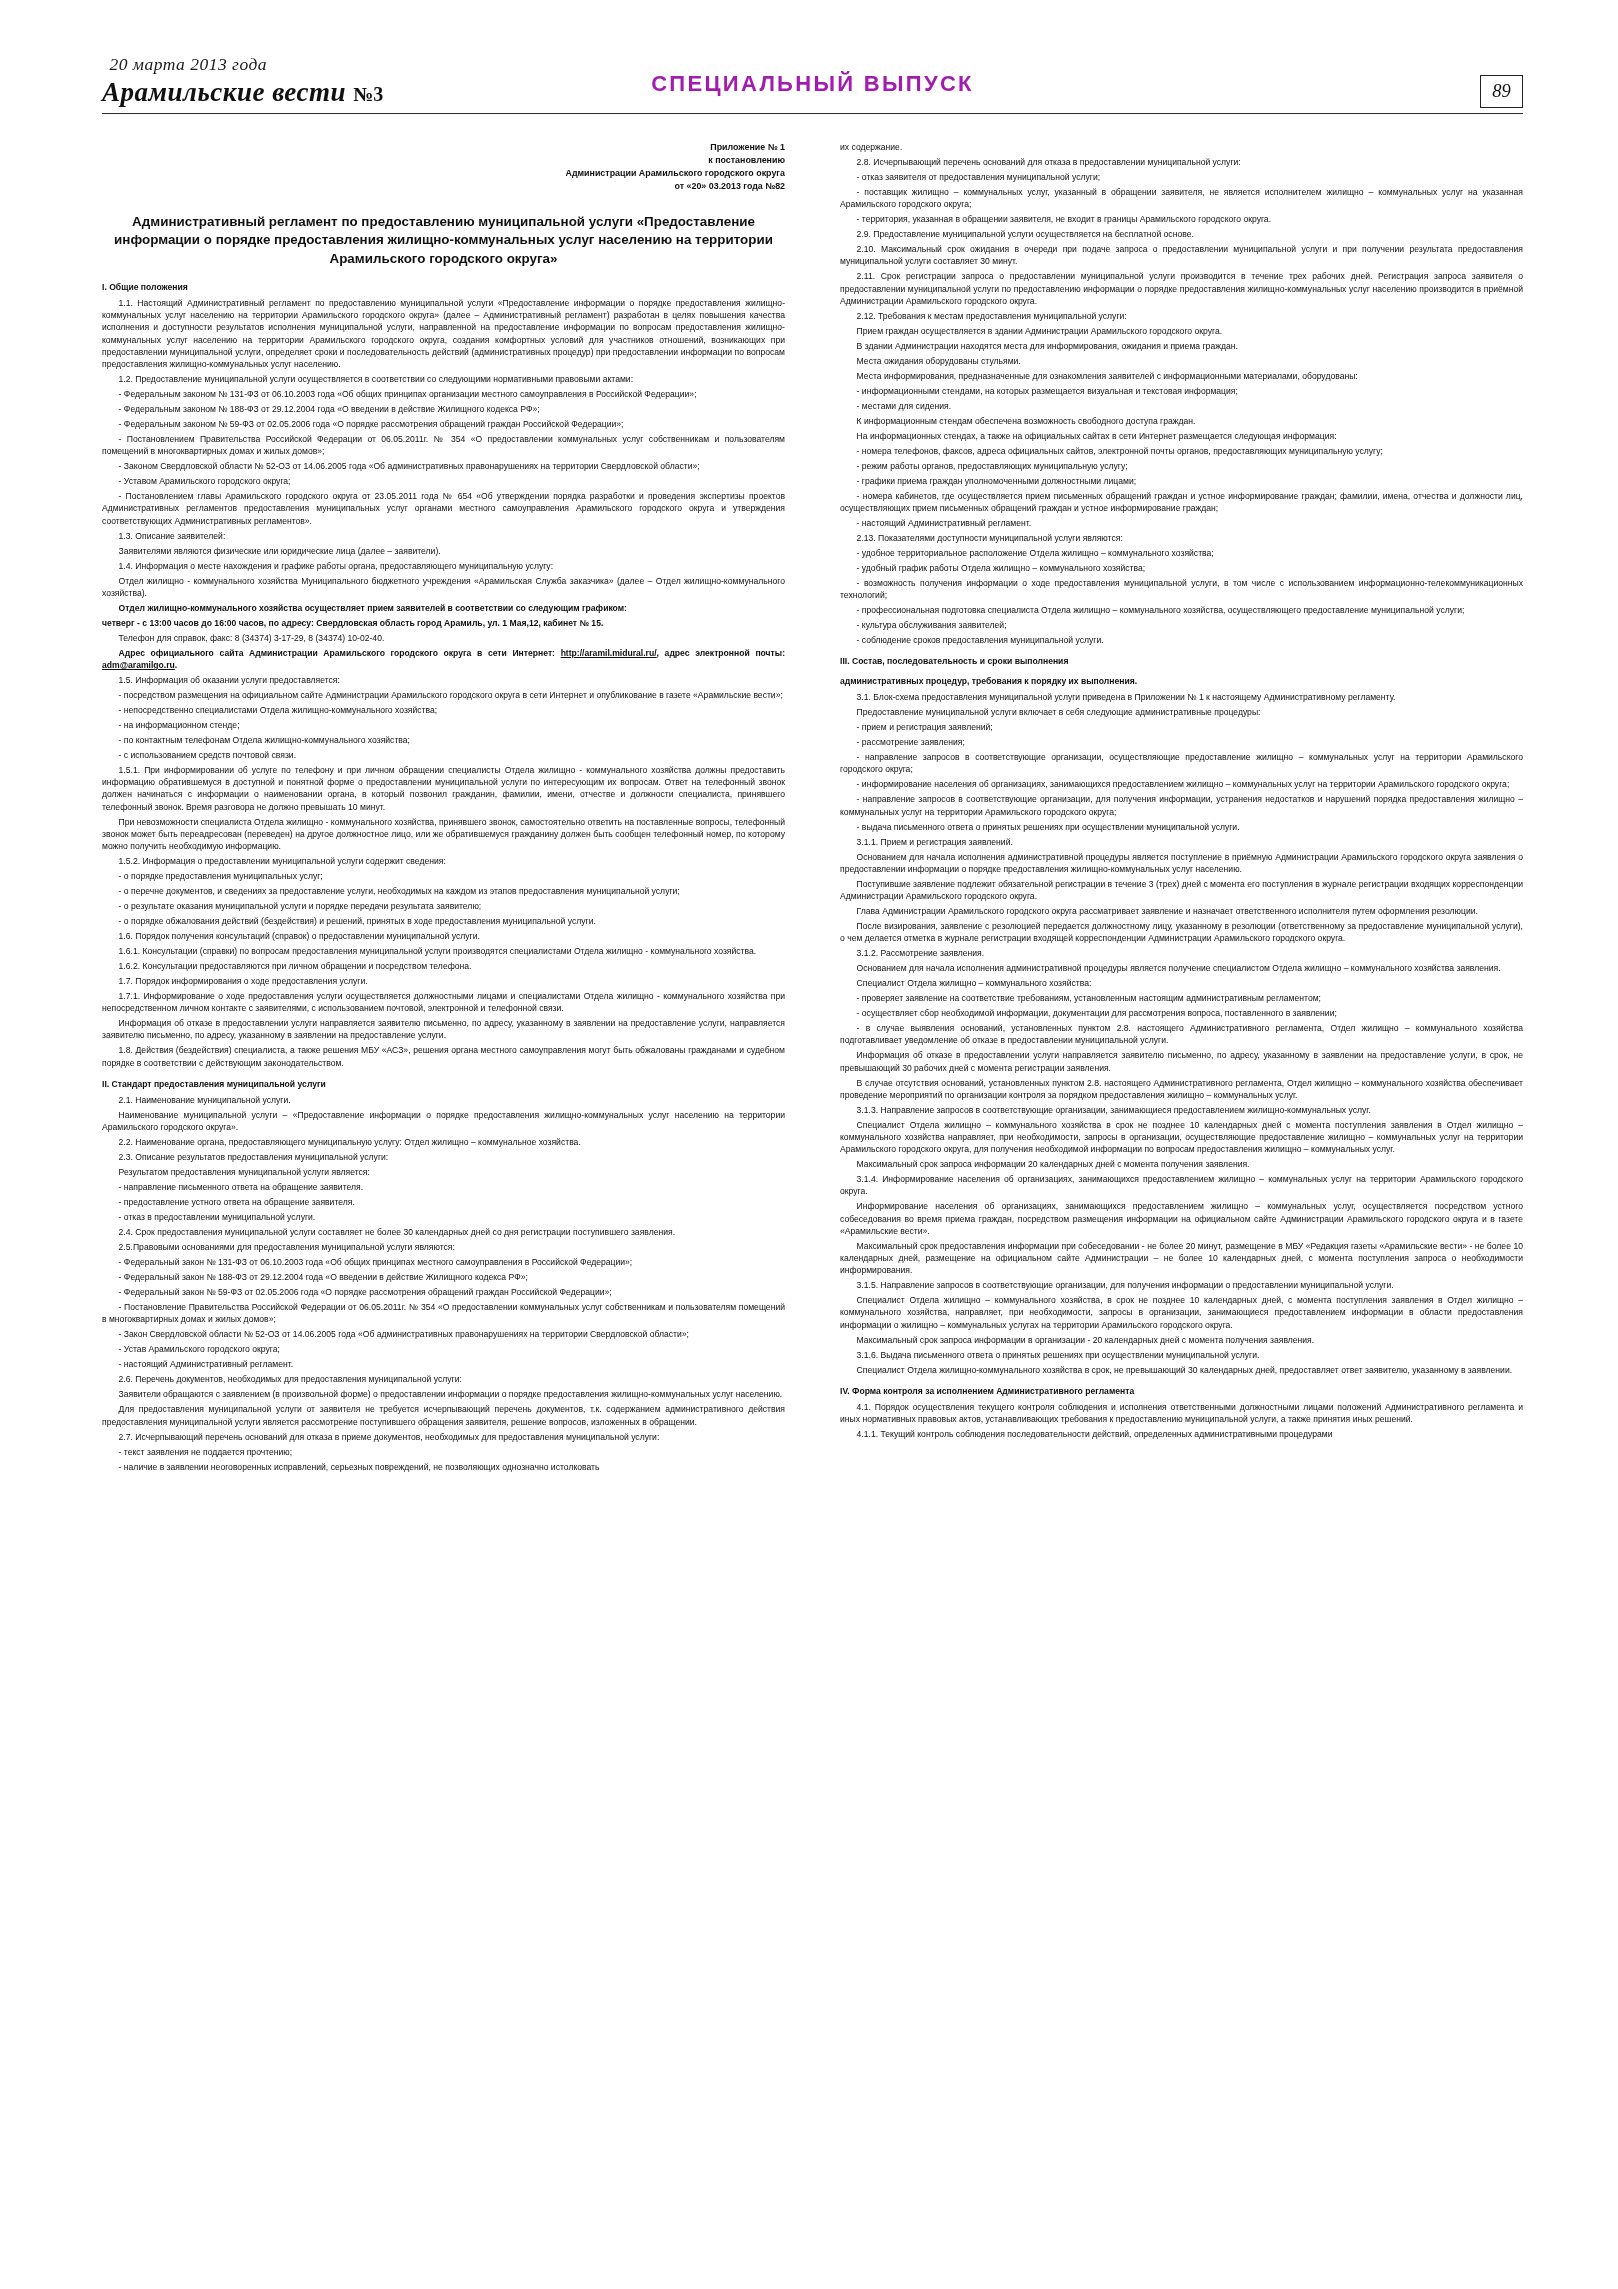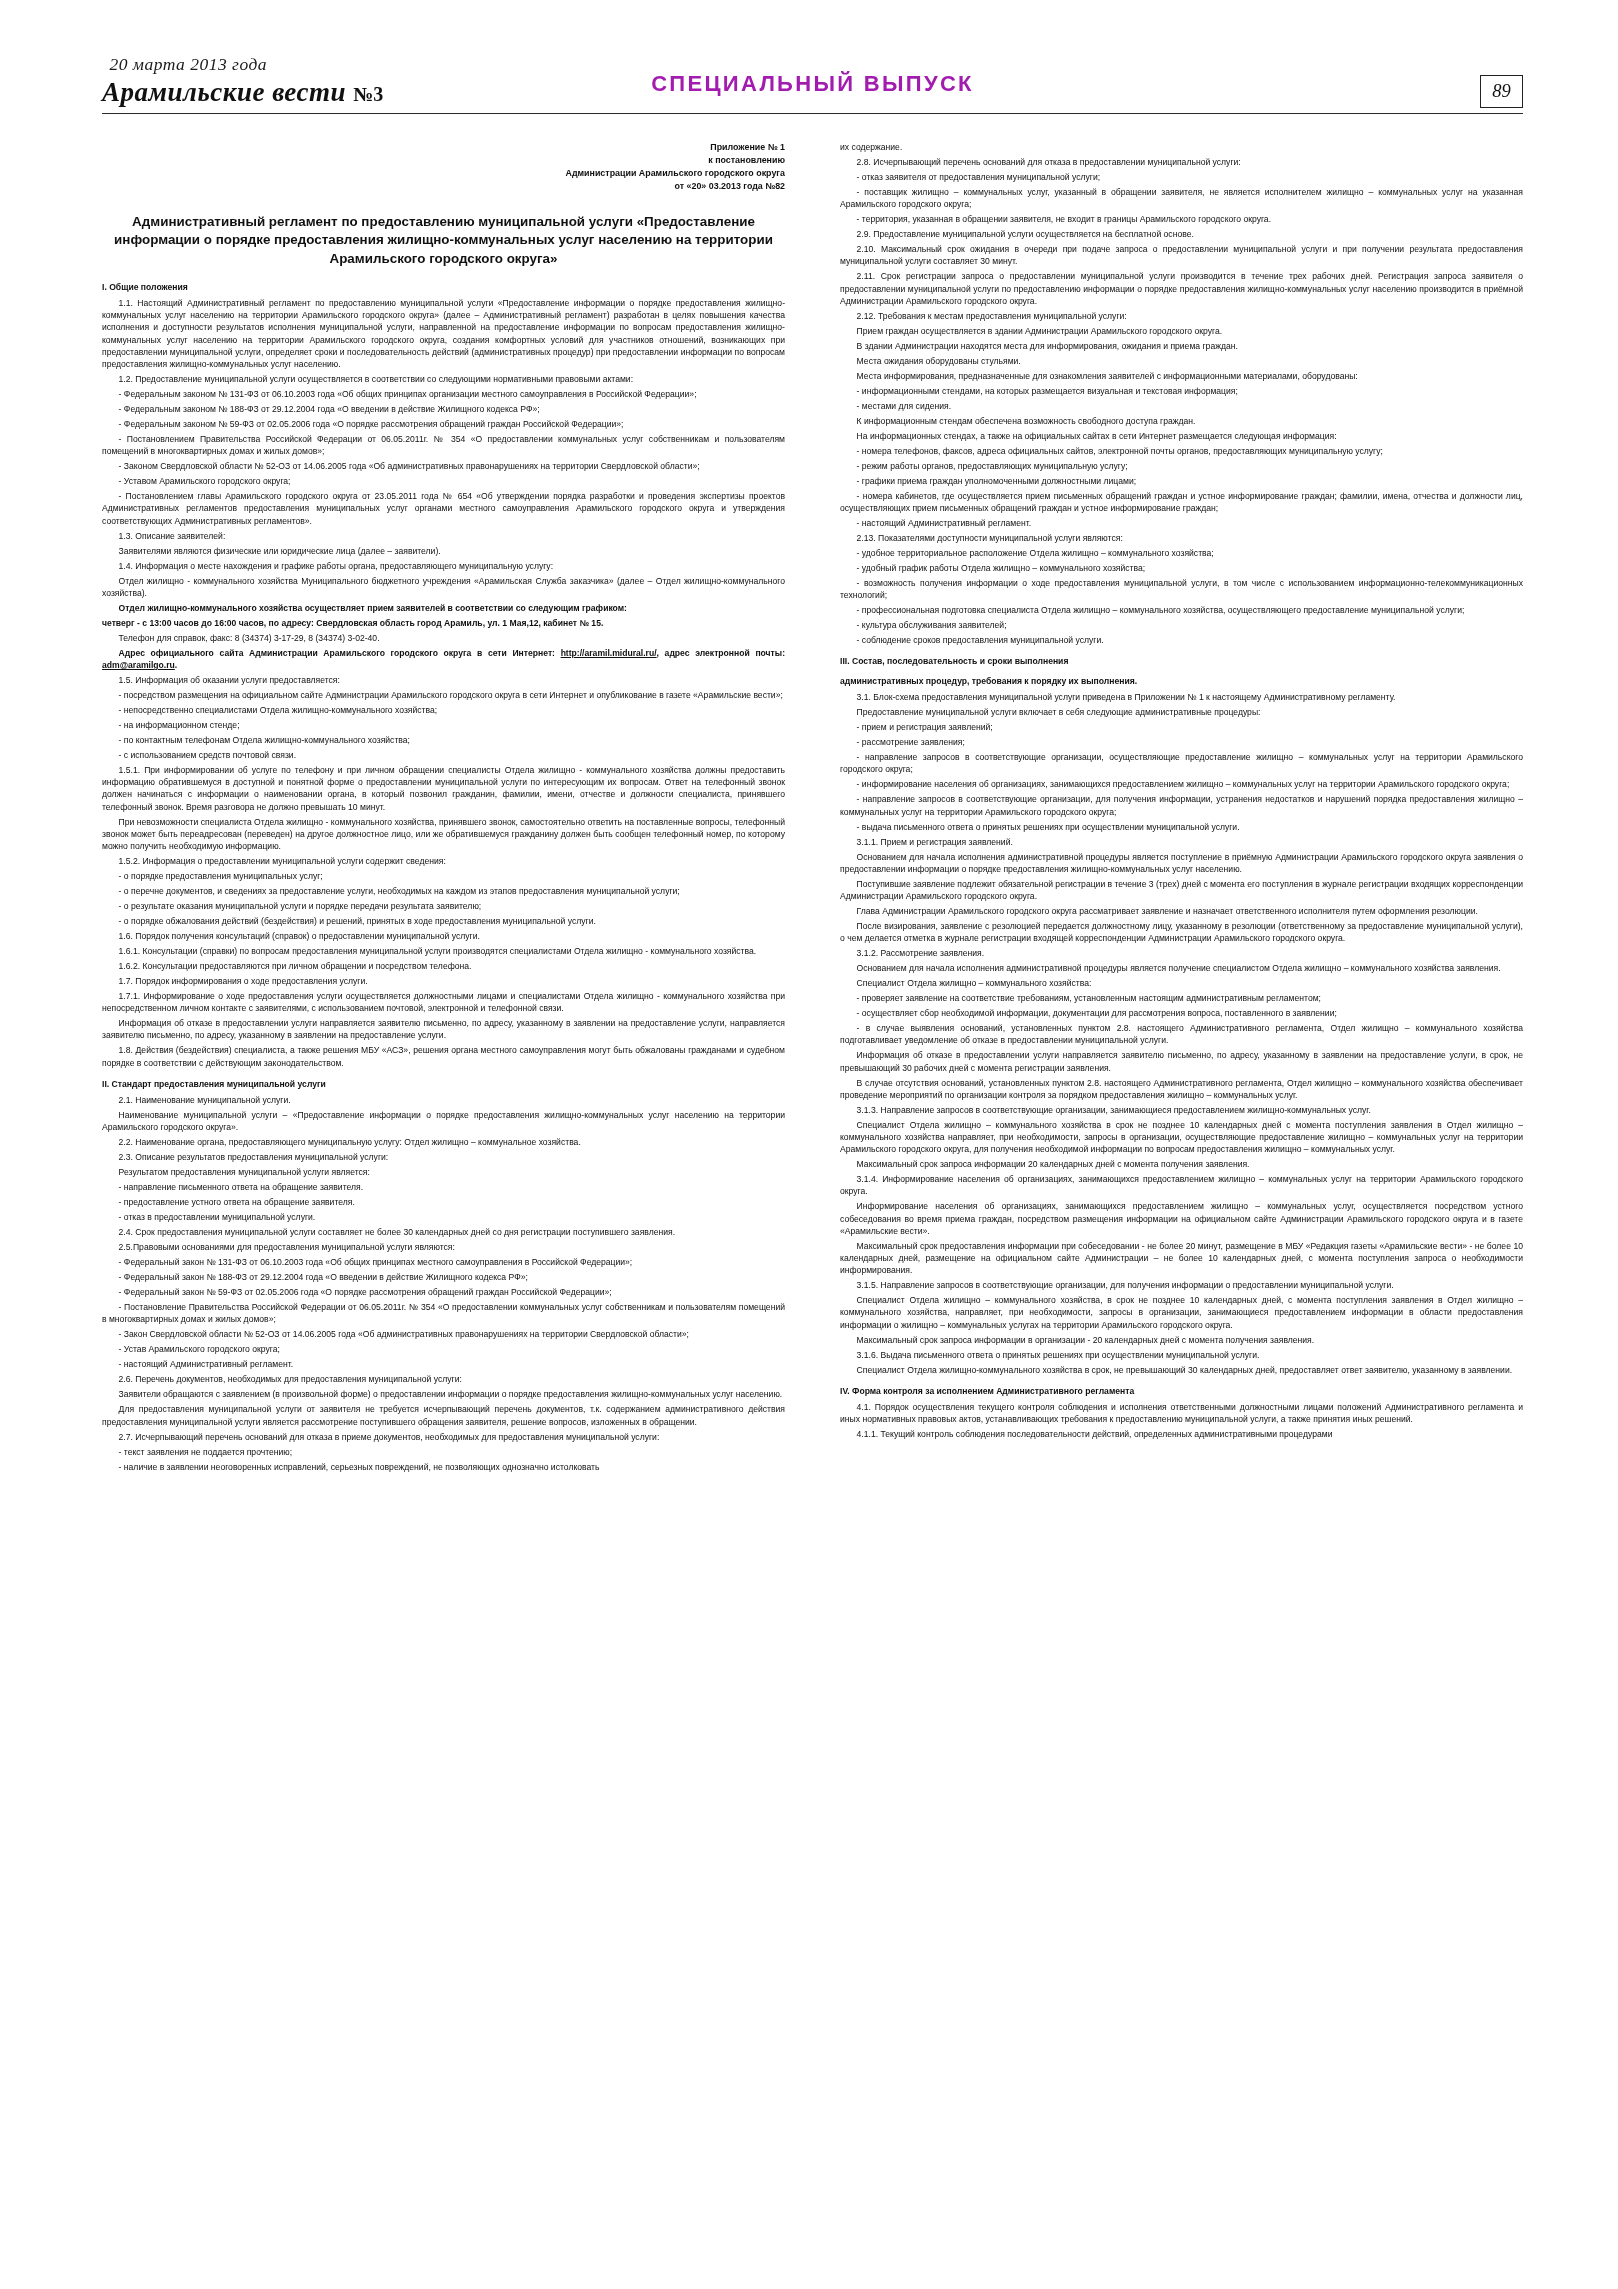--- a/index.html
+++ b/index.html
@@ -193,21 +193,21 @@
           <p class="">- Постановлением Правительства Российской Федерации от 06.05.2011г. № 354 «О предоставлении коммунальных услуг собственникам и пользователям помещений в многоквартирных домах и жилых домов»;</p>
           <p class="">- Законом Свердловской области № 52-ОЗ от 14.06.2005 года «Об административных правонарушениях на территории Свердловской области»;</p>
           <p class="">- Уставом Арамильского городского округа;</p>
           <p class="">- Постановлением главы Арамильского городского округа от 23.05.2011 года № 654 «Об утверждении порядка разработки и проведения экспертизы проектов Административных регламентов предоставления муниципальных услуг органами местного самоуправления Арамильского городского округа и утверждения соответствующих Административных регламентов».</p>
           <p class="">1.3. Описание заявителей:</p>
           <p class="">Заявителями являются физические или юридические лица (далее – заявители).</p>
           <p class="">1.4. Информация о месте нахождения и графике работы органа, предоставляющего муниципальную услугу:</p>
           <p class="">Отдел жилищно - коммунального хозяйства Муниципального бюджетного учреждения «Арамильская Служба заказчика» (далее – Отдел жилищно-коммунального хозяйства).</p>
           <p class="bold">Отдел жилищно-коммунального хозяйства осуществляет прием заявителей в соответствии со следующим графиком:</p>
           <p class="bold noind">четверг - с 13:00 часов до 16:00 часов, по адресу: Свердловская область город Арамиль, ул. 1 Мая,12, кабинет № 15.</p>
-          <p class="">Телефон для справок, факс: 8 (34374) 3-17-29, 8 (34374) 3-02-40.</p>
+          <p class="">Телефон для справок, факс: 8 (34374) 3-17-29, 8 (34374) 10-02-40.</p>
           <p class="bold"><b>Адрес официального сайта Администрации Арамильского городского округа в сети Интернет:</b> <span class="underline">http://aramil.midural.ru/</span>, адрес электронной почты: <span class="underline">adm@aramilgo.ru</span>.</p>
           <p class="">1.5. Информация об оказании услуги предоставляется:</p>
           <p class="">- посредством размещения на официальном сайте Администрации Арамильского городского округа в сети Интернет и опубликование в газете «Арамильские вести»;</p>
           <p class="">- непосредственно специалистами Отдела жилищно-коммунального хозяйства;</p>
           <p class="">- на информационном стенде;</p>
           <p class="">- по контактным телефонам Отдела жилищно-коммунального хозяйства;</p>
           <p class="">- с использованием средств почтовой связи.</p>
           <p class="">1.5.1. При информировании об услуге по телефону и при личном обращении специалисты Отдела жилищно - коммунального хозяйства должны предоставить информацию обратившемуся в доступной и понятной форме о предоставлении муниципальной услуги по интересующим их вопросам. Ответ на телефонный звонок должен начинаться с информации о наименовании органа, в который позвонил гражданин, фамилии, имени, отчестве и должности специалиста, принявшего телефонный звонок. Время разговора не должно превышать 10 минут.</p>
           <p class="">При невозможности специалиста Отдела жилищно - коммунального хозяйства, принявшего звонок, самостоятельно ответить на поставленные вопросы, телефонный звонок может быть переадресован (переведен) на другое должностное лицо, или же обратившемуся гражданину должен быть сообщен телефонный номер, по которому можно получить необходимую информацию.</p>
           <p class="">1.5.2. Информация о предоставлении муниципальной услуги содержит сведения:</p>

